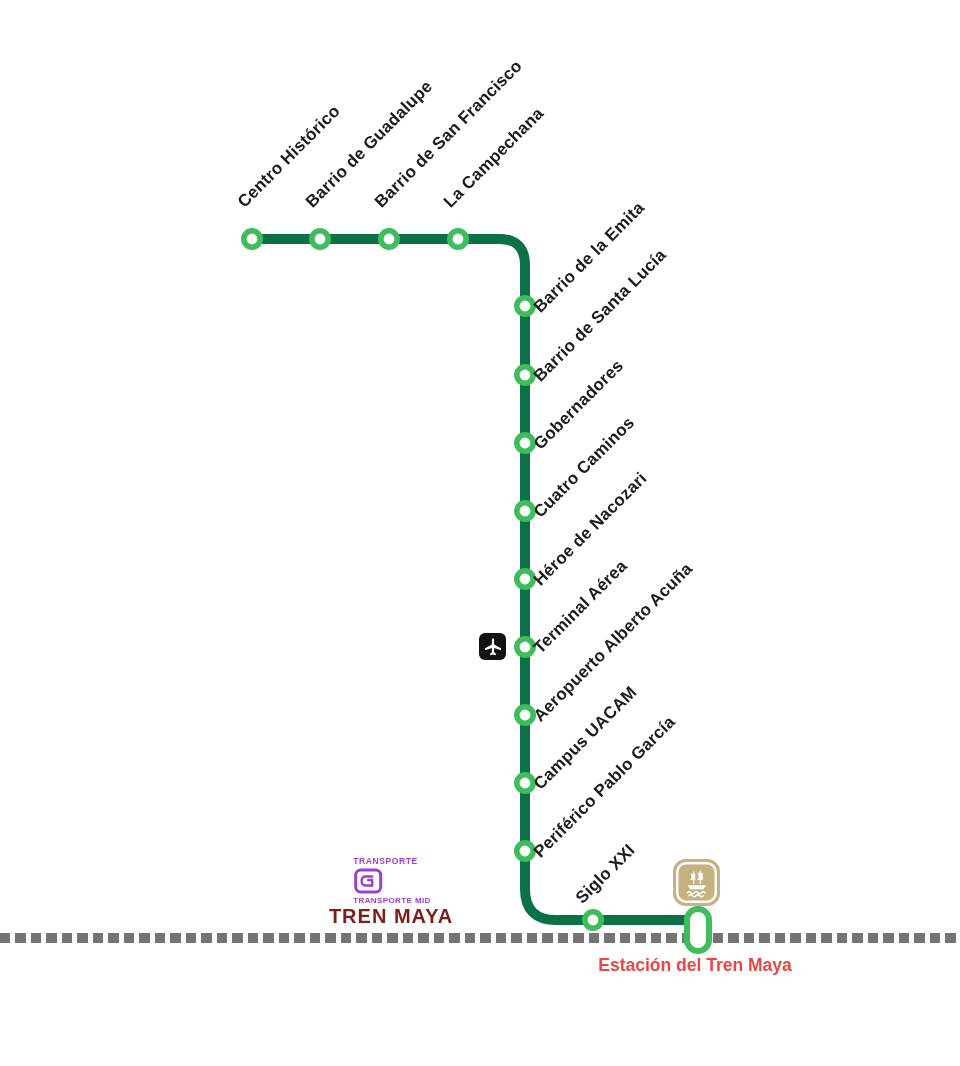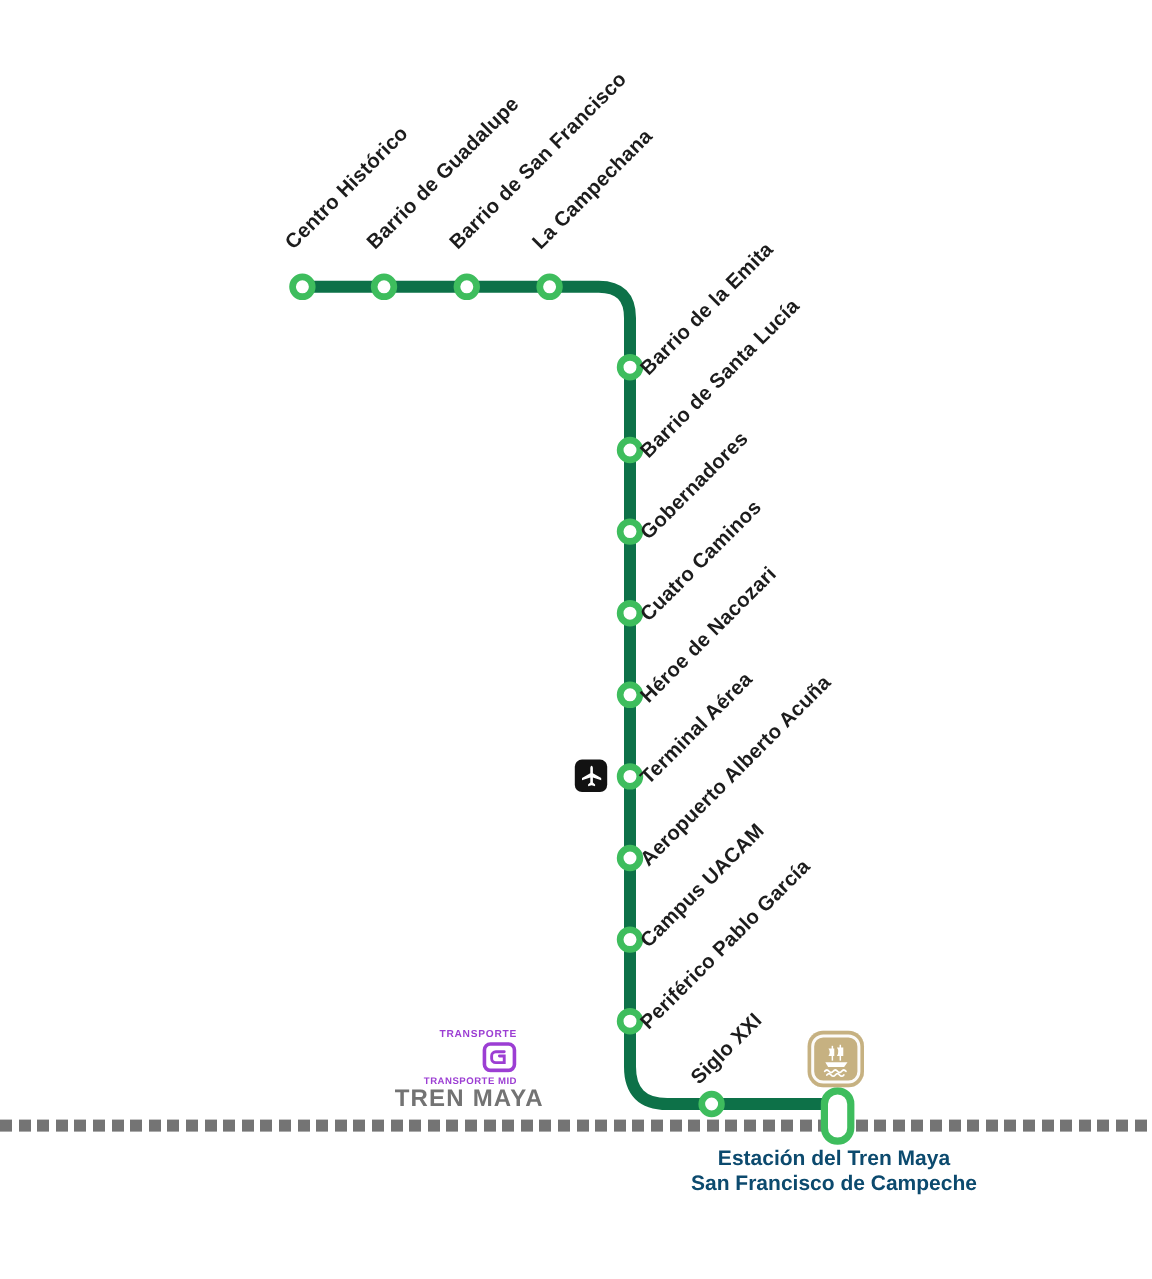--- a/index.html
+++ b/index.html
@@ -22,32 +22,32 @@
   .airport-badge{
     left:479px;top:633px;width:27px;height:27px;border-radius:6px;background:#121212;
   }
   .ship-badge{
     left:673px;top:859px;width:47px;height:47px;border-radius:13px;
     background:#c6b181;
     box-shadow:inset 0 0 0 3px #c6b181, inset 0 0 0 5.5px rgba(255,255,255,.95);
   }
   .caption{
     position:absolute;left:695px;top:955px;transform:translateX(-50%);
-    text-align:center;font-weight:700;font-size:17.5px;line-height:21px;color:#0c4a6e;
+    font-weight:700;font-size:17.5px;line-height:21px;color:#ef4444;
     white-space:nowrap;
   }
   .logo-block{
     position:absolute;left:392px;top:856px;transform:translateX(-50%);
-    display:flex;flex-direction:column;align-items:flex-end;gap:2px;color:#9c3ed3;
+    display:flex;flex-direction:column;align-items:flex-start;gap:2px;color:#9c3ed3;
   }
   .logo-top{font-weight:700;font-size:8.5px;letter-spacing:.6px;}
   .logo-bottom{font-weight:700;font-size:8px;letter-spacing:.4px;}
   .tren-maya{
     position:absolute;left:391px;top:905px;transform:translateX(-50%);
-    font-weight:700;font-size:20px;letter-spacing:1px;color:#737373;white-space:nowrap;
+    font-weight:700;font-size:20px;letter-spacing:1px;color:#7f1d1d;white-space:nowrap;
   }
 </style>
 </head>
 <body>
 
 <div class="canvas">
 
   <div class="dash-line"></div>
 
   <svg class="route-svg" id="route-svg" width="960" height="1066" viewBox="0 0 960 1066">
@@ -99,21 +99,20 @@
       <rect x="2.5" y="2" width="25" height="22" rx="5" fill="none" stroke="#9c3ed3" stroke-width="3"></rect>
       <path d="M19 8.5h-7a3.5 3.5 0 0 0-3.5 3.5v2a3.5 3.5 0 0 0 3.5 3.5h7v-5.5h-4" fill="none" stroke="#9c3ed3" stroke-width="2.4" stroke-linecap="round"></path>
     </svg>
     <div class="logo-bottom">TRANSPORTE MID</div>
   </div>
 
   <div class="tren-maya">TREN MAYA</div>
 
   <div class="caption">
     <div>Estación del Tren Maya</div>
-    <div>San Francisco de Campeche</div>
   </div>
 
   <div id="labels">
       <div class="st-label" style="left: 248px; top: 192px;">Centro Histórico</div>
       <div class="st-label" style="left: 316px; top: 192px;">Barrio de Guadalupe</div>
       <div class="st-label" style="left: 385px; top: 192px;">Barrio de San Francisco</div>
       <div class="st-label" style="left: 454px; top: 192px;">La Campechana</div>
       <div class="st-label" style="left: 544px; top: 297px;">Barrio de la Emita</div>
       <div class="st-label" style="left: 544px; top: 366px;">Barrio de Santa Lucía</div>
       <div class="st-label" style="left: 544px; top: 434px;">Gobernadores</div>

